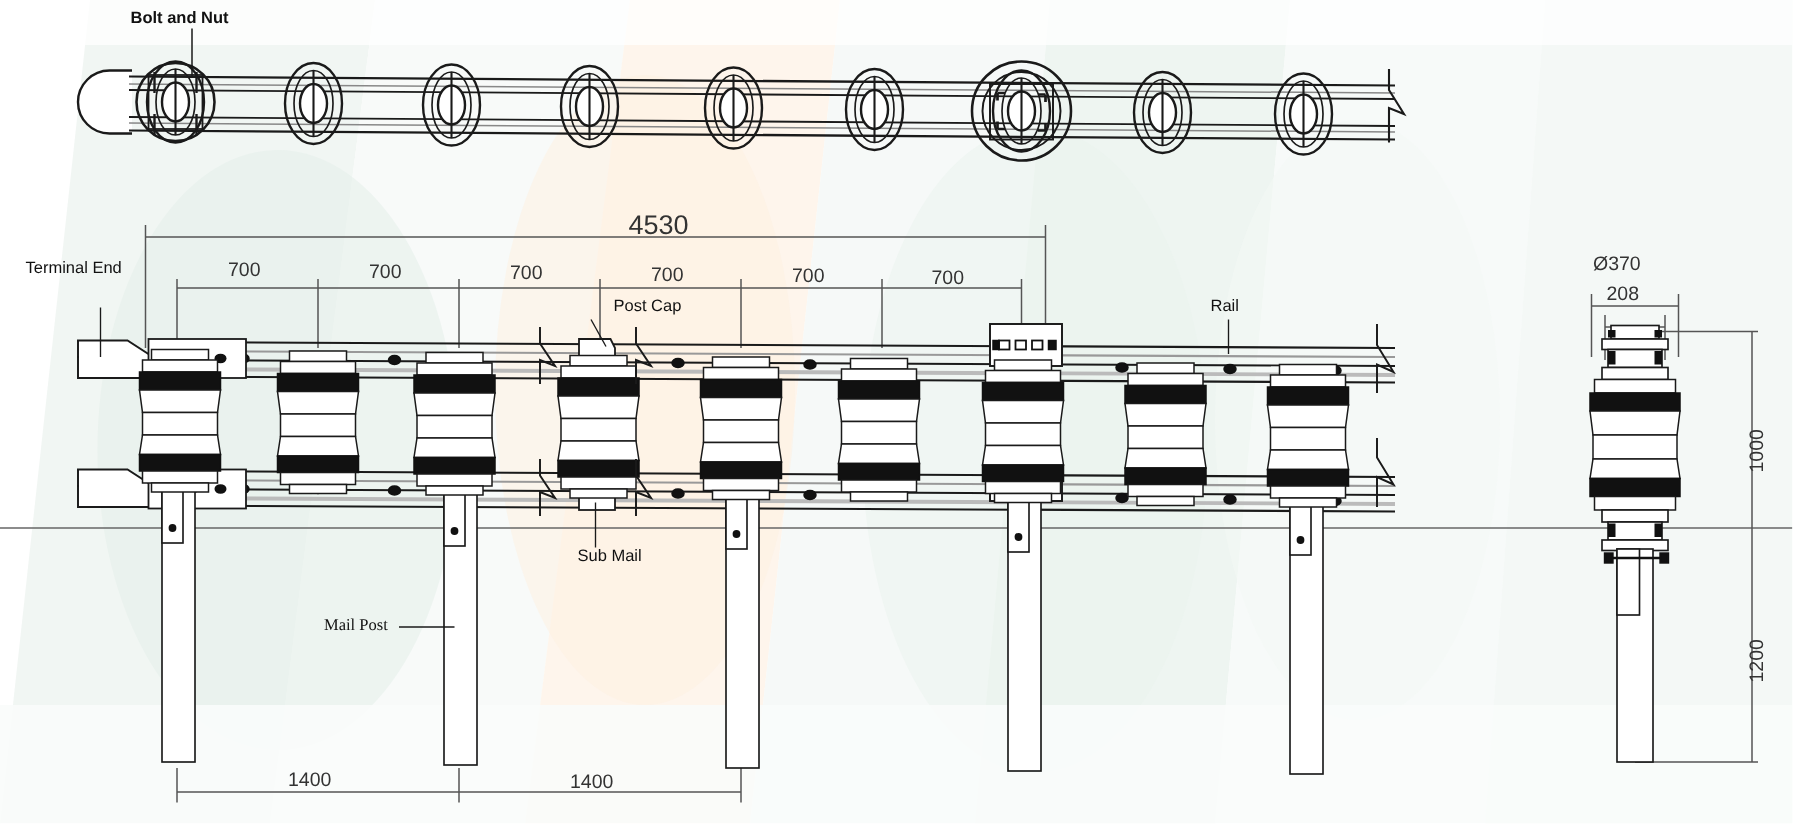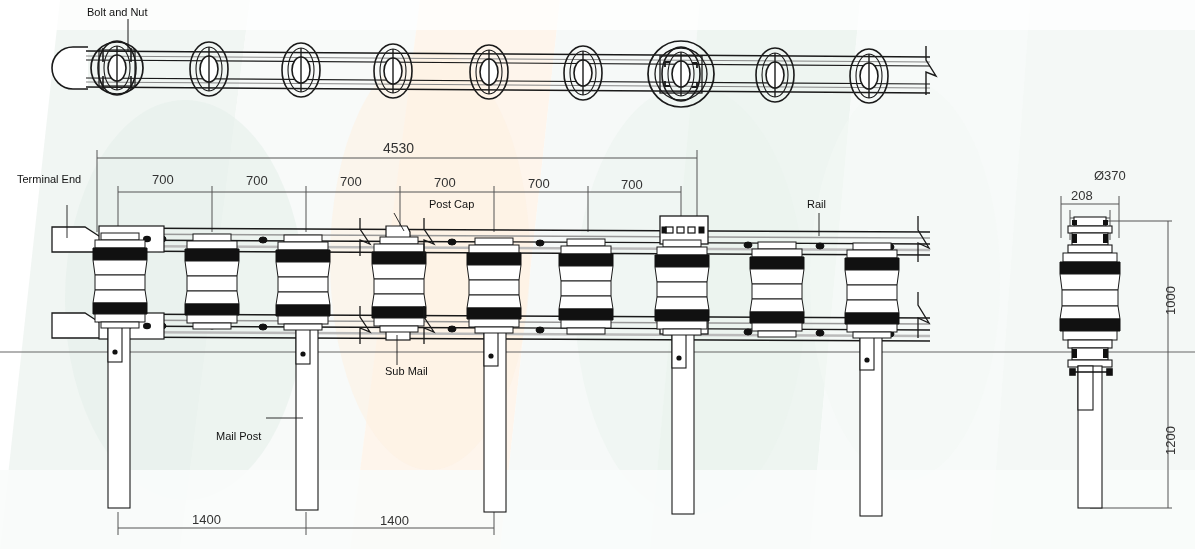--- a/index.html
+++ b/index.html
@@ -18,21 +18,21 @@
     line-height:1;
   }
   .dim{
     position:absolute;
     font-family:"Liberation Sans", sans-serif;
     font-size:13px;
     color:#333333;
     white-space:nowrap;
     line-height:1;
   }
-  .dim.big{font-size:14px;}
+  .dim.big{font-size:18px;margin-left:36px;}
   .vert{transform-origin:0 0;}
 </style>
 </head>
 <body>
 
 <div id="stage">
 
   <svg width="1195" height="549" viewBox="0 0 1195 549">
     <defs>
 
@@ -382,43 +382,43 @@
       </g>
 
       <g stroke="#111111" stroke-width="1.6" fill="#111111">
         <line x1="1072" y1="372" x2="1110" y2="372"></line>
         <rect x="1070" y="369" width="5" height="6"></rect>
         <rect x="1107" y="369" width="5" height="6"></rect>
       </g>
     </g>
   </svg>
 
-  <div class="lbl" style="left:87px; top:7px;">Bolt and Nut</div>
+  <div class="lbl" style="left:87px; top:7px;font-weight:bold;">Bolt and Nut</div>
 
   <div class="lbl" style="left:17px; top:174px;">Terminal End</div>
 
-  <div class="lbl" style="left:409px; top:199px;margin-left:20px;">Post Cap</div>
+  <div class="lbl" style="left:409px; top:199px;">Post Cap</div>
 
   <div class="lbl" style="left:385px; top:366px;">Sub Mail</div>
 
-  <div class="lbl" style="left:216px; top:431px;">Mail Post</div>
+  <div class="lbl" style="left:216px; top:412px;font-family:Liberation Serif, serif;">Mail Post</div>
 
   <div class="lbl" style="left:807px; top:199px;text-align:center;">Rail</div>
 
   <div class="dim big" style="left:383px; top:141px;">4530</div>
 
   <div class="dim" style="left:152px; top:173px;">700</div>
   <div class="dim" style="left:246px; top:174px;">700</div>
   <div class="dim" style="left:340px; top:175px;">700</div>
   <div class="dim" style="left:434px; top:176px;">700</div>
   <div class="dim" style="left:528px; top:177px;">700</div>
   <div class="dim" style="left:621px; top:178px;">700</div>
 
   <div class="dim" style="left:192px; top:513px;">1400</div>
   <div class="dim" style="left:380px; top:514px;">1400</div>
 
-  <div class="dim" style="left:1062px; top:169px;margin-left:32px;">Ø370</div>
+  <div class="dim" style="left:1062px; top:169px;">Ø370</div>
   <div class="dim" style="left:1071px; top:189px;">208</div>
 
   <div class="dim vert" style="left:1164px; top:315px; transform:rotate(-90deg);">1000</div>
   <div class="dim vert" style="left:1164px; top:455px; transform:rotate(-90deg);">1200</div>
 
 </div>
 
 </body></html>

